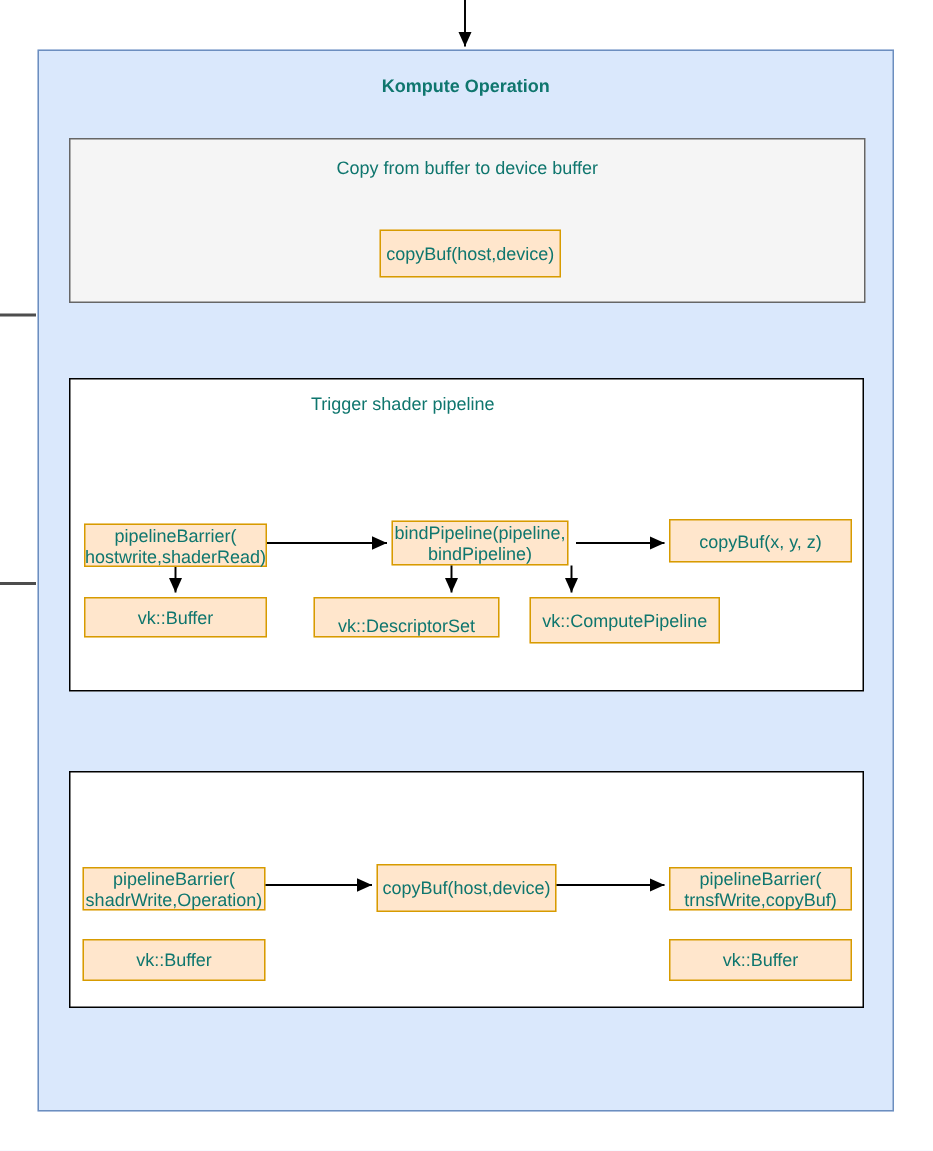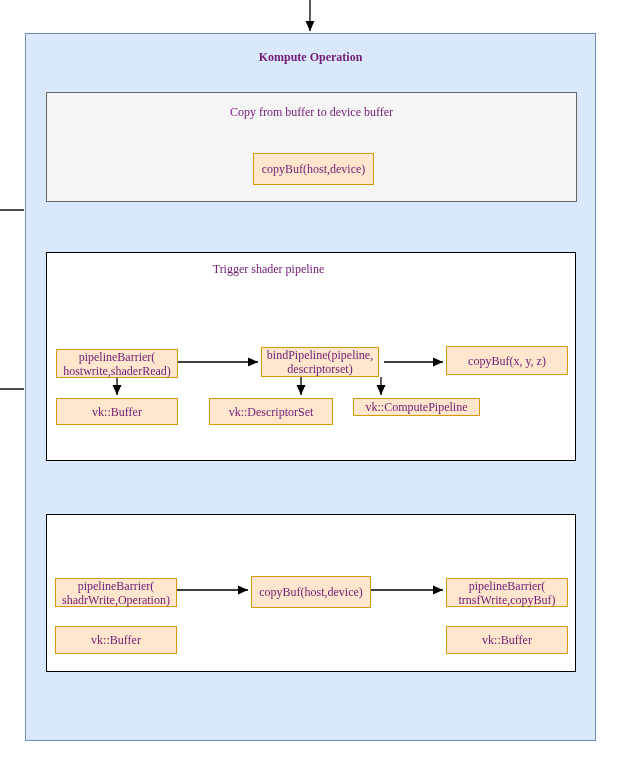--- a/index.html
+++ b/index.html
@@ -1,22 +1,22 @@
 <!DOCTYPE html>
 <html style="--container-fill: #dae8fc; --container-stroke: #6c8ebf; --stage-fill: #f5f5f5; --stage-stroke: #666666; --inner-box-fill: #ffffff; --inner-box-stroke: #000000; --node-fill: #ffe6cc; --node-stroke: #d79b00; --connector: #000000; --edge-clip-line: #4d4d4d;"><head>
 <meta charset="utf-8">
 <style>
   html, body { margin: 0; padding: 0; background: #ffffff; }
   .page {
     position: relative;
     width: 622px; height: 767px;
     background: #ffffff;
-    font-family: Liberation Serif, serif;
+    font-family: Liberation Sans, sans-serif;
     font-size: 12px;
-    color: #701a75;
+    color: #0f766e;
     overflow: hidden;
   }
   .abs { position: absolute; box-sizing: border-box; }
   .container-box {
     background: var(--container-fill, #dae8fc);
     border: 1.5px solid var(--container-stroke, #6c8ebf);
   }
   .stage-gray {
     background: var(--stage-fill, #f5f5f5);
     border: 1px solid var(--stage-stroke, #666666);
@@ -58,32 +58,32 @@
 
   <div class="abs stage-white" style="left:46px; top:252px; width:530px; height:209px;"></div>
   <div class="abs title" style="left:46px; top:262px; width:445px;">Trigger shader pipeline</div>
 
   <div class="abs node" style="left:56px; top:349px; width:122px; height:29px;">
     <span>pipelineBarrier(</span>
     <span>hostwrite,shaderRead)</span>
   </div>
   <div class="abs node" style="left:261px; top:347px; width:118px; height:30px;">
     <span>bindPipeline(pipeline,</span>
-    <span>descriptorset)</span>
+    <span>bindPipeline)</span>
   </div>
   <div class="abs node" style="left:446px; top:346px; width:122px; height:29px;">
     <span>copyBuf(x, y, z)</span>
   </div>
   <div class="abs node" style="left:56px; top:398px; width:122px; height:27px;">
     <span>vk::Buffer</span>
   </div>
-  <div class="abs node" style="left:209px; top:398px; width:124px; height:27px;">
+  <div class="abs node" style="left:209px; top:398px; width:124px; height:27px;justify-content:flex-end;">
     <span>vk::DescriptorSet</span>
   </div>
-  <div class="abs node" style="left:353px; top:398px; width:127px; height:18px;">
+  <div class="abs node" style="left:353px; top:398px; width:127px; height:31px;">
     <span>vk::ComputePipeline</span>
   </div>
 
   <div class="abs stage-white" style="left:46px; top:514px; width:530px; height:158px;"></div>
 
   <div class="abs node" style="left:55px; top:578px; width:122px; height:29px;">
     <span>pipelineBarrier(</span>
     <span>shadrWrite,Operation)</span>
   </div>
   <div class="abs node" style="left:251px; top:576px; width:120px; height:32px;">

